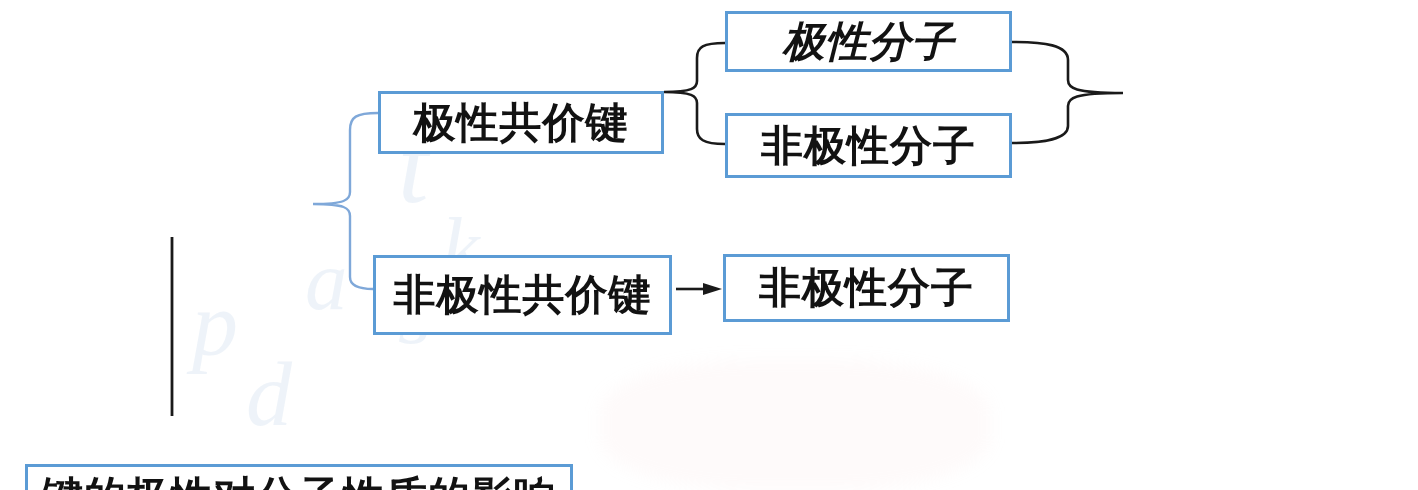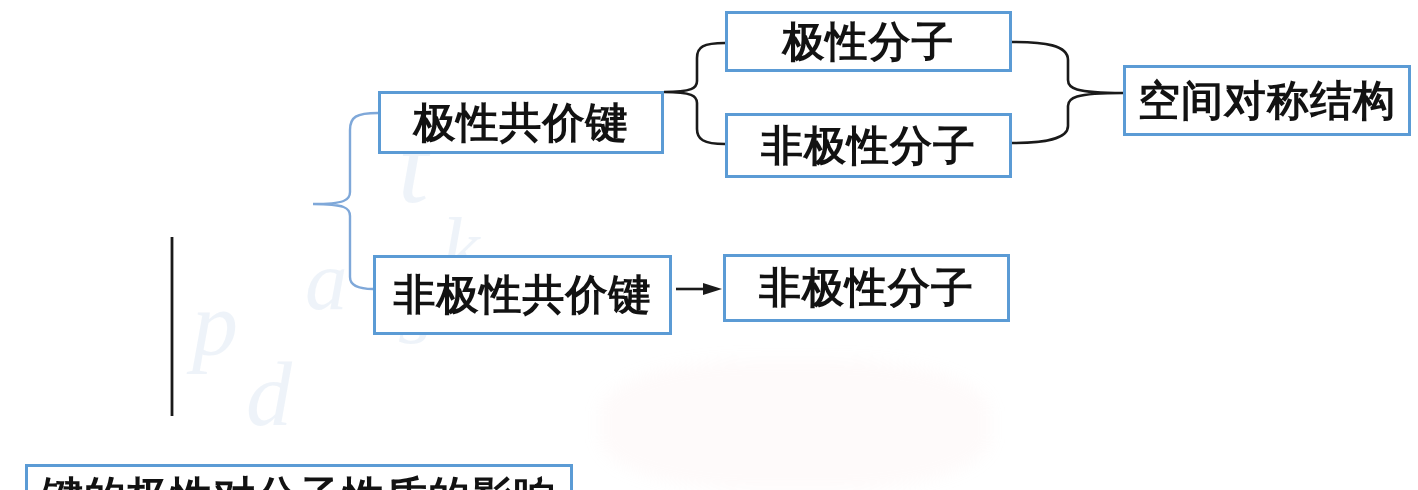--- a/index.html
+++ b/index.html
@@ -11,21 +11,21 @@
   .connectors { position:absolute; left:0; top:0; width:1418px; height:490px; }
   .node {
     position:absolute; box-sizing:border-box;
     display:flex; align-items:center; justify-content:center;
     background:#ffffff; border:3px solid #5B9BD5;
     color:#121212; font-weight:700; font-size:42px; line-height:1;
     white-space:nowrap; letter-spacing:1px; z-index:2;
   }
   #n-root               { left:28px;   top:171px; width:285px; height:66px; }
   #n-polar-bond         { left:378px;  top:70px;  width:286px; height:63px;margin-top:21px; }
-  #n-polar-mol          { left:725px;  top:11px;  width:287px; height:61px; }
+  #n-polar-mol          { left:725px;  top:11px;  width:287px; height:61px;font-style:italic; }
   #n-nonpolar-mol-top   { left:725px;  top:113px; width:287px; height:65px; }
   #n-symmetric          { left:1123px; top:65px;  width:288px; height:71px; }
   #n-nonpolar-bond      { left:373px;  top:255px; width:299px; height:80px; }
   #n-nonpolar-mol-bot   { left:723px;  top:254px; width:287px; height:68px; }
   #n-effect             { left:25px;   top:416px; width:548px; height:66px;margin-top:48px; }
   .watermark { position:absolute; left:0; top:0; width:100%; height:100%; z-index:1; pointer-events:none; }
   .watermark span {
     position:absolute; font-family:"Liberation Serif","DejaVu Serif",serif;
     font-style:italic; color:#7ba3cf; opacity:0.12; line-height:1;
   }
@@ -64,21 +64,20 @@
     <path d="M172,237 L172,416" stroke="#1a1a1a" stroke-width="2.8"></path>
   </svg>
 
 
   <div class="node" id="n-polar-bond">极性共价键</div>
 
   <div class="node" id="n-polar-mol">极性分子</div>
 
   <div class="node" id="n-nonpolar-mol-top">非极性分子</div>
 
-  <div class="node" id="n-symmetric">空间对称结构</div>
 
   <div class="node" id="n-nonpolar-bond">非极性共价键</div>
 
   <div class="node" id="n-nonpolar-mol-bot">非极性分子</div>
 
   <div class="node" id="n-effect">键的极性对分子性质的影响</div>
 
 </div>
 
 </body></html>

